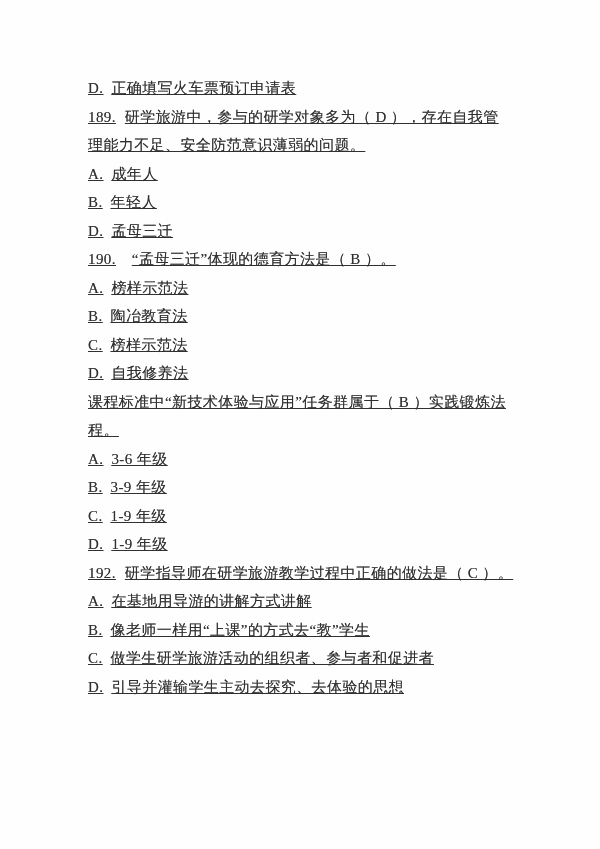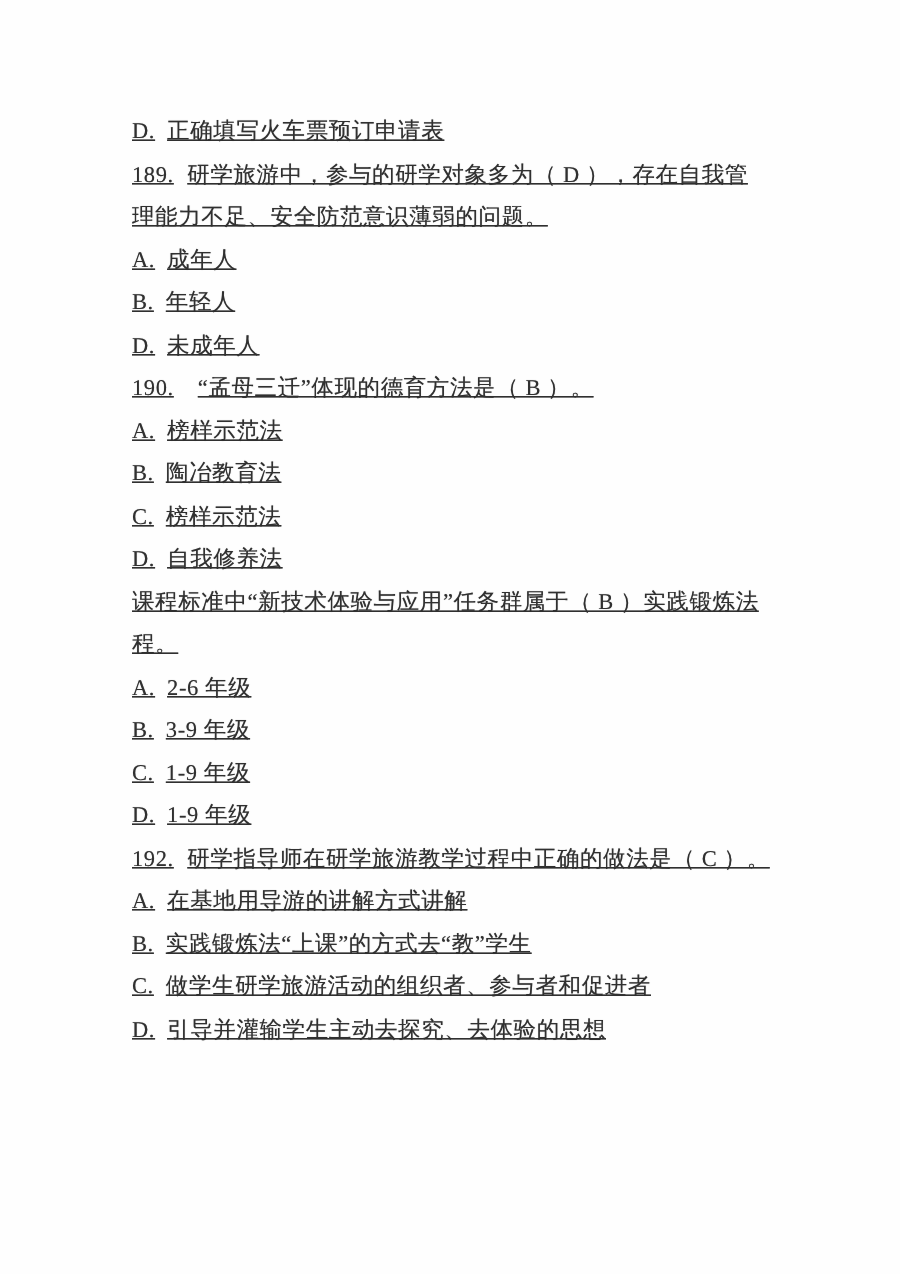--- a/index.html
+++ b/index.html
@@ -53,35 +53,35 @@
 
 <div class="page">
   <div class="content">
 
     <p><span class="letter">D.</span><span>正确填写火车票预订申请表</span></p>
 
     <p><span class="qnum">189.</span><span>研学旅游中，参与的研学对象多为（ D ），存在自我管</span></p>
     <p>理能力不足、安全防范意识薄弱的问题。</p>
     <p><span class="letter">A.</span><span>成年人</span></p>
     <p><span class="letter">B.</span><span>年轻人</span></p>
-    <p><span class="letter">D.</span><span>未成年人</span></p>
+    <p><span class="letter">D.</span><span>孟母三迁</span></p>
 
     <p><span class="qnum gap-wide">190.</span><span>“孟母三迁”体现的德育方法是（ B ）。</span></p>
     <p><span class="letter">A.</span><span>榜样示范法</span></p>
     <p><span class="letter">B.</span><span>陶冶教育法</span></p>
     <p><span class="letter">C.</span><span>榜样示范法</span></p>
     <p><span class="letter">D.</span><span>自我修养法</span></p>
 
     <p>课程标准中“新技术体验与应用”任务群属于（ B ）实践锻炼法</p>
     <p>程。</p>
-    <p><span class="letter">A.</span><span>2-6 年级</span></p>
+    <p><span class="letter">A.</span><span>3-6 年级</span></p>
     <p><span class="letter">B.</span><span>3-9 年级</span></p>
     <p><span class="letter">C.</span><span>1-9 年级</span></p>
     <p><span class="letter">D.</span><span>1-9 年级</span></p>
 
     <p><span class="qnum">192.</span><span>研学指导师在研学旅游教学过程中正确的做法是（ C ）。</span></p>
     <p><span class="letter">A.</span><span>在基地用导游的讲解方式讲解</span></p>
-    <p><span class="letter">B.</span><span>实践锻炼法“上课”的方式去“教”学生</span></p>
+    <p><span class="letter">B.</span><span>像老师一样用“上课”的方式去“教”学生</span></p>
     <p><span class="letter">C.</span><span>做学生研学旅游活动的组织者、参与者和促进者</span></p>
     <p><span class="letter">D.</span><span>引导并灌输学生主动去探究、去体验的思想</span></p>
 
   </div>
 </div>
 
 </body></html>

